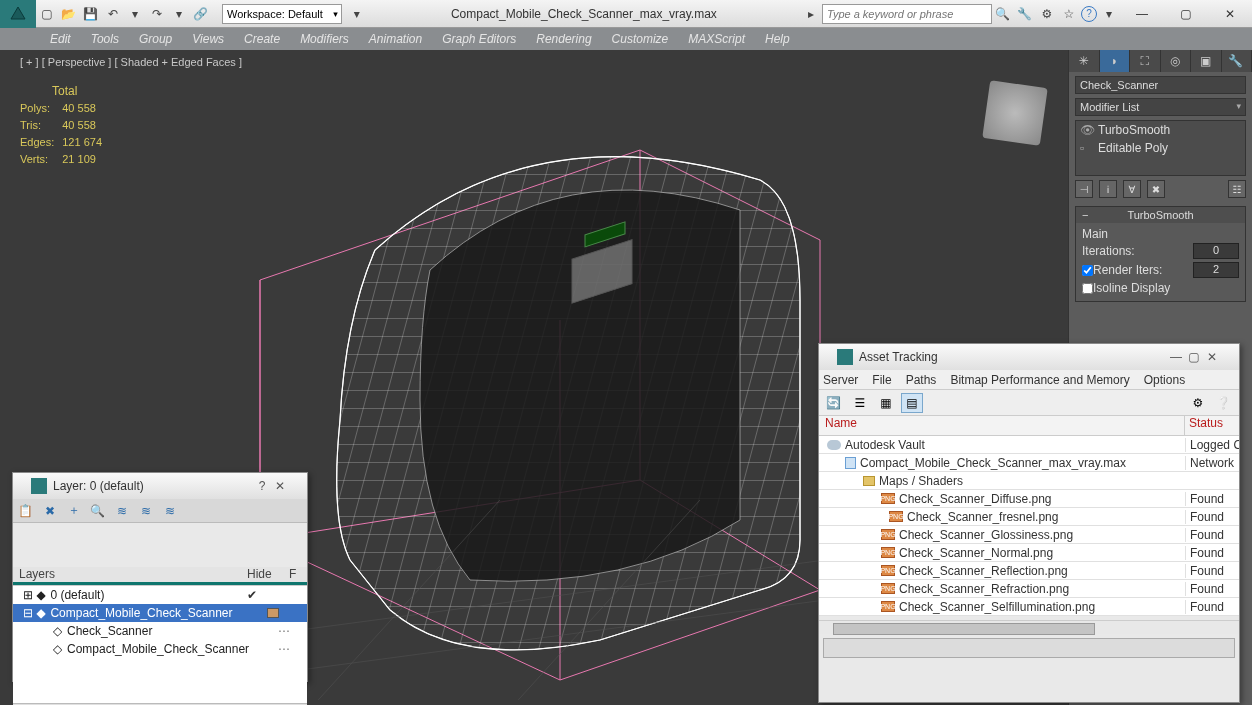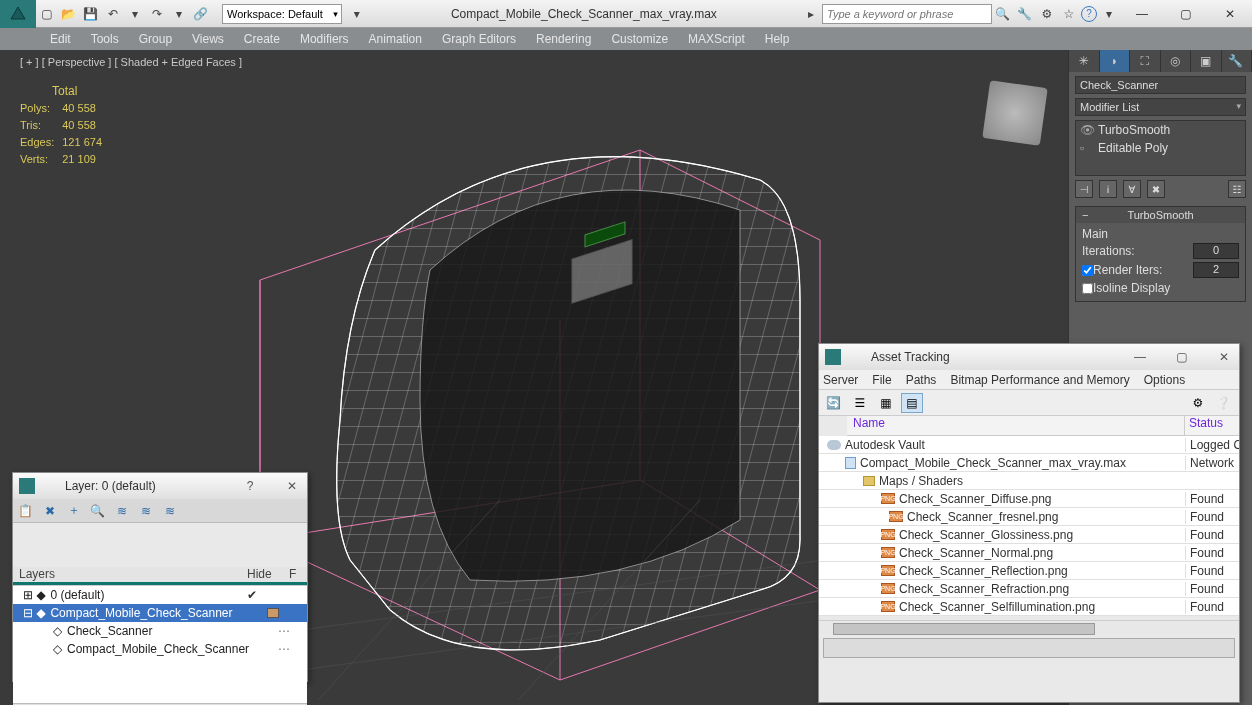--- a/index.html
+++ b/index.html
@@ -11,21 +11,21 @@
 .tb-btn { width:20px; height:20px; margin:0 1px; display:flex; align-items:center; justify-content:center; color:#444; cursor:pointer; }
 .tb-sep { width:6px; }
 .workspace { height:20px; border:1px solid #999; background:#fff; padding:0 18px 0 4px; margin:0 4px; display:flex; align-items:center; position:relative; font-size:11px; }
 .workspace::after { content:"▾"; position:absolute; right:3px; font-size:9px; }
 .title { flex:1; text-align:center; font-size:12px; color:#333; }
 .search { width:170px; height:20px; border:1px solid #999; background:#fff; padding:0 4px; font-style:italic; color:#888; font-size:11px; }
 .win-btns { display:flex; margin-left:auto; }
 .win-btn { width:44px; height:28px; display:flex; align-items:center; justify-content:center; color:#333; }
 
 
-.menubar { height:22px; background:#8a8d90; display:flex; align-items:center; padding-left:40px; }
+.menubar { height:22px; background:#8a8d90; display:flex; align-items:center; padding-left:40px;font-style:italic; }
 .menu-item { padding:0 10px; color:#e5e5e5; font-size:12px; line-height:22px; cursor:pointer; }
 
 
 .viewport { position:absolute; top:50px; left:0; width:1068px; height:655px; background:#3a3a3a; }
 .vp-label { position:absolute; top:6px; left:6px; color:#c8c8c8; font-size:11px;padding-left:14px; }
 .stats { position:absolute; top:34px; left:18px; color:#d9c85a; font-size:11px; line-height:15px; }
 .stats table td { padding:0 6px 0 0; color:#d9c85a; font-size:11px; }
 .stats .hdr { padding-left:34px; }
 .viewcube { position:absolute; top:34px; right:24px; width:58px; height:58px; background:radial-gradient(#bbb,#888); border-radius:4px; transform:rotate(8deg); }
 .wireframe { position:absolute; top:70px; left:200px; width:660px; height:580px; }
@@ -45,21 +45,21 @@
 .roll-head { text-align:center; color:#ddd; padding:2px; background:#4e4e4e; font-size:11px; position:relative;}
 .roll-head::before { content:"−"; position:absolute; left:6px; }
 .roll-body { padding:4px 6px; color:#ddd; font-size:11px; }
 .param-row { display:flex; align-items:center; justify-content:space-between; margin:2px 0; }
 .spinner { width:46px; height:16px; background:#3a3a3a; border:1px solid #222; color:#ddd; text-align:center; font-size:11px; position:relative;}
 .chk { display:flex; align-items:center; margin:2px 0; }
 .chk input { width:11px; height:11px; }
 
 
 .dlg { position:absolute; background:#e9e9e9; border:1px solid #8a8a8a; box-shadow:2px 2px 6px rgba(0,0,0,0.4); }
-.dlg-title { height:26px; background:linear-gradient(#fafafa,#e0e0e0); display:flex; align-items:center; padding:0 6px; color:#333; font-size:12px;gap:24px; }
+.dlg-title { height:26px; background:linear-gradient(#fafafa,#e0e0e0); display:flex; align-items:center; padding:0 18px; color:#333; font-size:12px; }
 .dlg-title .sp { flex:1; }
 .dlg-title .x { width:18px; text-align:center; color:#555; cursor:pointer; }
 .layer-dlg { top:472px; left:12px; width:296px; height:210px; }
 .layer-tb { height:24px; background:#d8d8d8; display:flex; align-items:center; padding:0 4px; gap:6px; border-bottom:1px solid #bbb;}
 .layer-tb span { width:18px; height:18px; display:flex; align-items:center; justify-content:center; color:#2a6aa8; }
 .layer-head { height:18px; background:#e4e4e4; display:flex; font-size:11px; color:#444; border-bottom:3px solid #0f766e;margin-top:44px;}
 .layer-head div:first-child { flex:1; padding-left:6px; }
 .layer-head div:nth-child(2){ width:42px; }
 .layer-head div:nth-child(3){ width:18px; }
 .layer-list { background:#fff; border-top:1px solid #ccc; height:118px; overflow:hidden;}
@@ -72,21 +72,21 @@
 .layer-scroll { height:14px; background:#e0e0e0; border-top:1px solid #bbb; position:relative;}
 .layer-scroll::before { content:""; position:absolute; left:18px; top:2px; width:200px; height:10px; background:#bdbdbd; border:1px solid #999;}
 
 
 .asset-dlg { top:343px; left:818px; width:422px; height:360px; }
 .asset-menu { height:20px; background:#f0f0f0; display:flex; align-items:center; padding:0 4px; gap:14px; color:#333; font-size:12px; border-bottom:1px solid #ccc;}
 .asset-tb { height:26px; background:#eee; display:flex; align-items:center; padding:0 4px; gap:4px; border-bottom:1px solid #ccc;}
 .asset-tb span { width:22px; height:20px; border:1px solid transparent; display:flex; align-items:center; justify-content:center; }
 .asset-tb span.active { background:#d0e4f5; border:1px solid #7aa7cc; }
 .asset-tb .rt { margin-left:auto; display:flex; gap:4px;}
-.asset-head { height:20px; background:#f3f3f3; display:flex; border-bottom:1px solid #ccc; font-size:12px; color:#6d28d9;margin-left:28px;}
+.asset-head { height:20px; background:#f3f3f3; display:flex; border-bottom:1px solid #ccc; font-size:12px; color:#b91c1c;}
 .asset-head div:first-child { flex:1; padding-left:6px; border-right:1px solid #ccc;}
 .asset-head div:last-child { width:54px; padding-left:4px;}
 .asset-list { background:#fff; }
 .asset-row { display:flex; height:18px; align-items:center; font-size:12px; color:#333; border-bottom:1px solid #e0e0e0;}
 .asset-row .nm { flex:1; display:flex; align-items:center; }
 .asset-row .st { width:54px; padding-left:4px; border-left:1px solid #e0e0e0; overflow:hidden; white-space:nowrap;}
 .png-ico { width:14px; height:11px; background:#d84; border:1px solid #a52; margin-right:4px; font-size:7px; color:#fff; display:flex; align-items:center; justify-content:center;}
 .fld-ico { width:12px; height:10px; background:#e3c468; border:1px solid #b89530; margin-right:4px;}
 .doc-ico { width:11px; height:12px; background:#cfe3f5; border:1px solid #6a9fd4; margin-right:4px;}
 .cloud-ico { width:14px; height:10px; background:#b8c8d6; border-radius:5px; margin-right:4px;}

